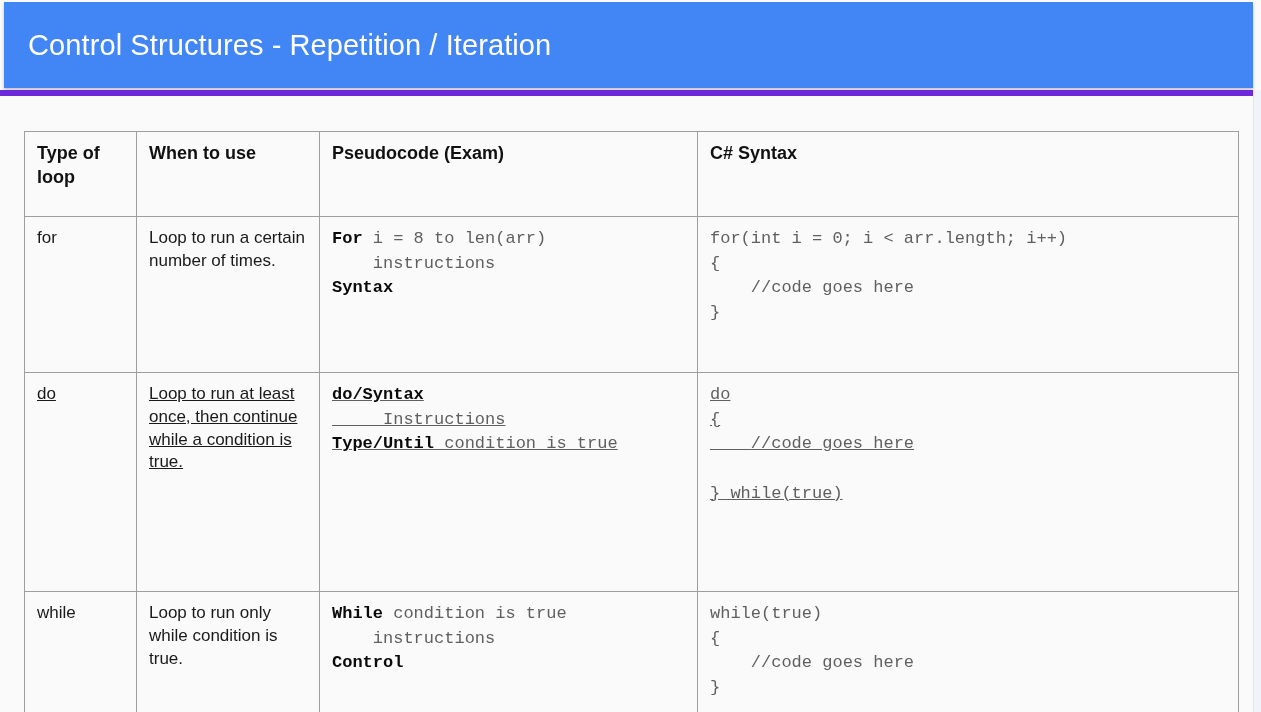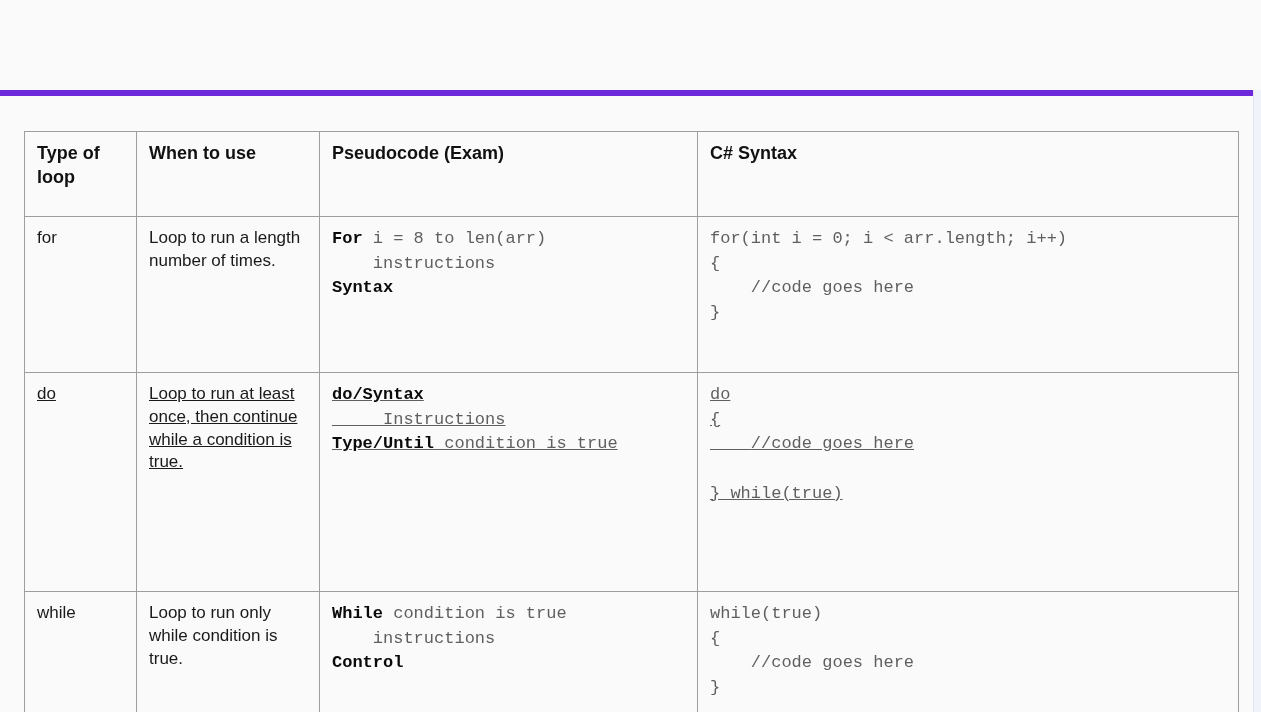--- a/index.html
+++ b/index.html
@@ -125,20 +125,23 @@
   }
   .row-for td    { height: 133px; margin-left: 23px; }
   .row-do td     { height: 196px; text-decoration: underline; }
   .row-while td  { height: 138px; }
 </style>
 </head>
 <body>
 
 <div class="page">
 
+  <div class="banner">
+    <div class="banner-title">Control Structures - Repetition / Iteration</div>
+  </div>
 
   <div class="content">
 
     <div class="table-wrap">
       <table class="loops">
         <colgroup>
           <col class="c1">
             <col class="c2">
             <col class="c3">
             <col class="c4">
@@ -147,21 +150,21 @@
           <tr>
             <th>Type of loop</th>
             <th>When to use</th>
             <th>Pseudocode (Exam)</th>
             <th>C# Syntax</th>
           </tr>
         </thead>
         <tbody>
           <tr class="row-for">
             <td class="cell-type">for</td>
-            <td class="cell-when">Loop to run a length number of times.</td>
+            <td class="cell-when">Loop to run a certain number of times.</td>
             <td class="cell-code"><b>For</b><span> i = 8 to len(arr)</span>
 <span>    instructions</span>
 <b>Syntax</b></td>
             <td class="cell-code">for(int i = 0; i &lt; arr.length; i++)
 {
     //code goes here
 }</td>
           </tr>
           <tr class="row-do">
             <td class="cell-type">do</td>

